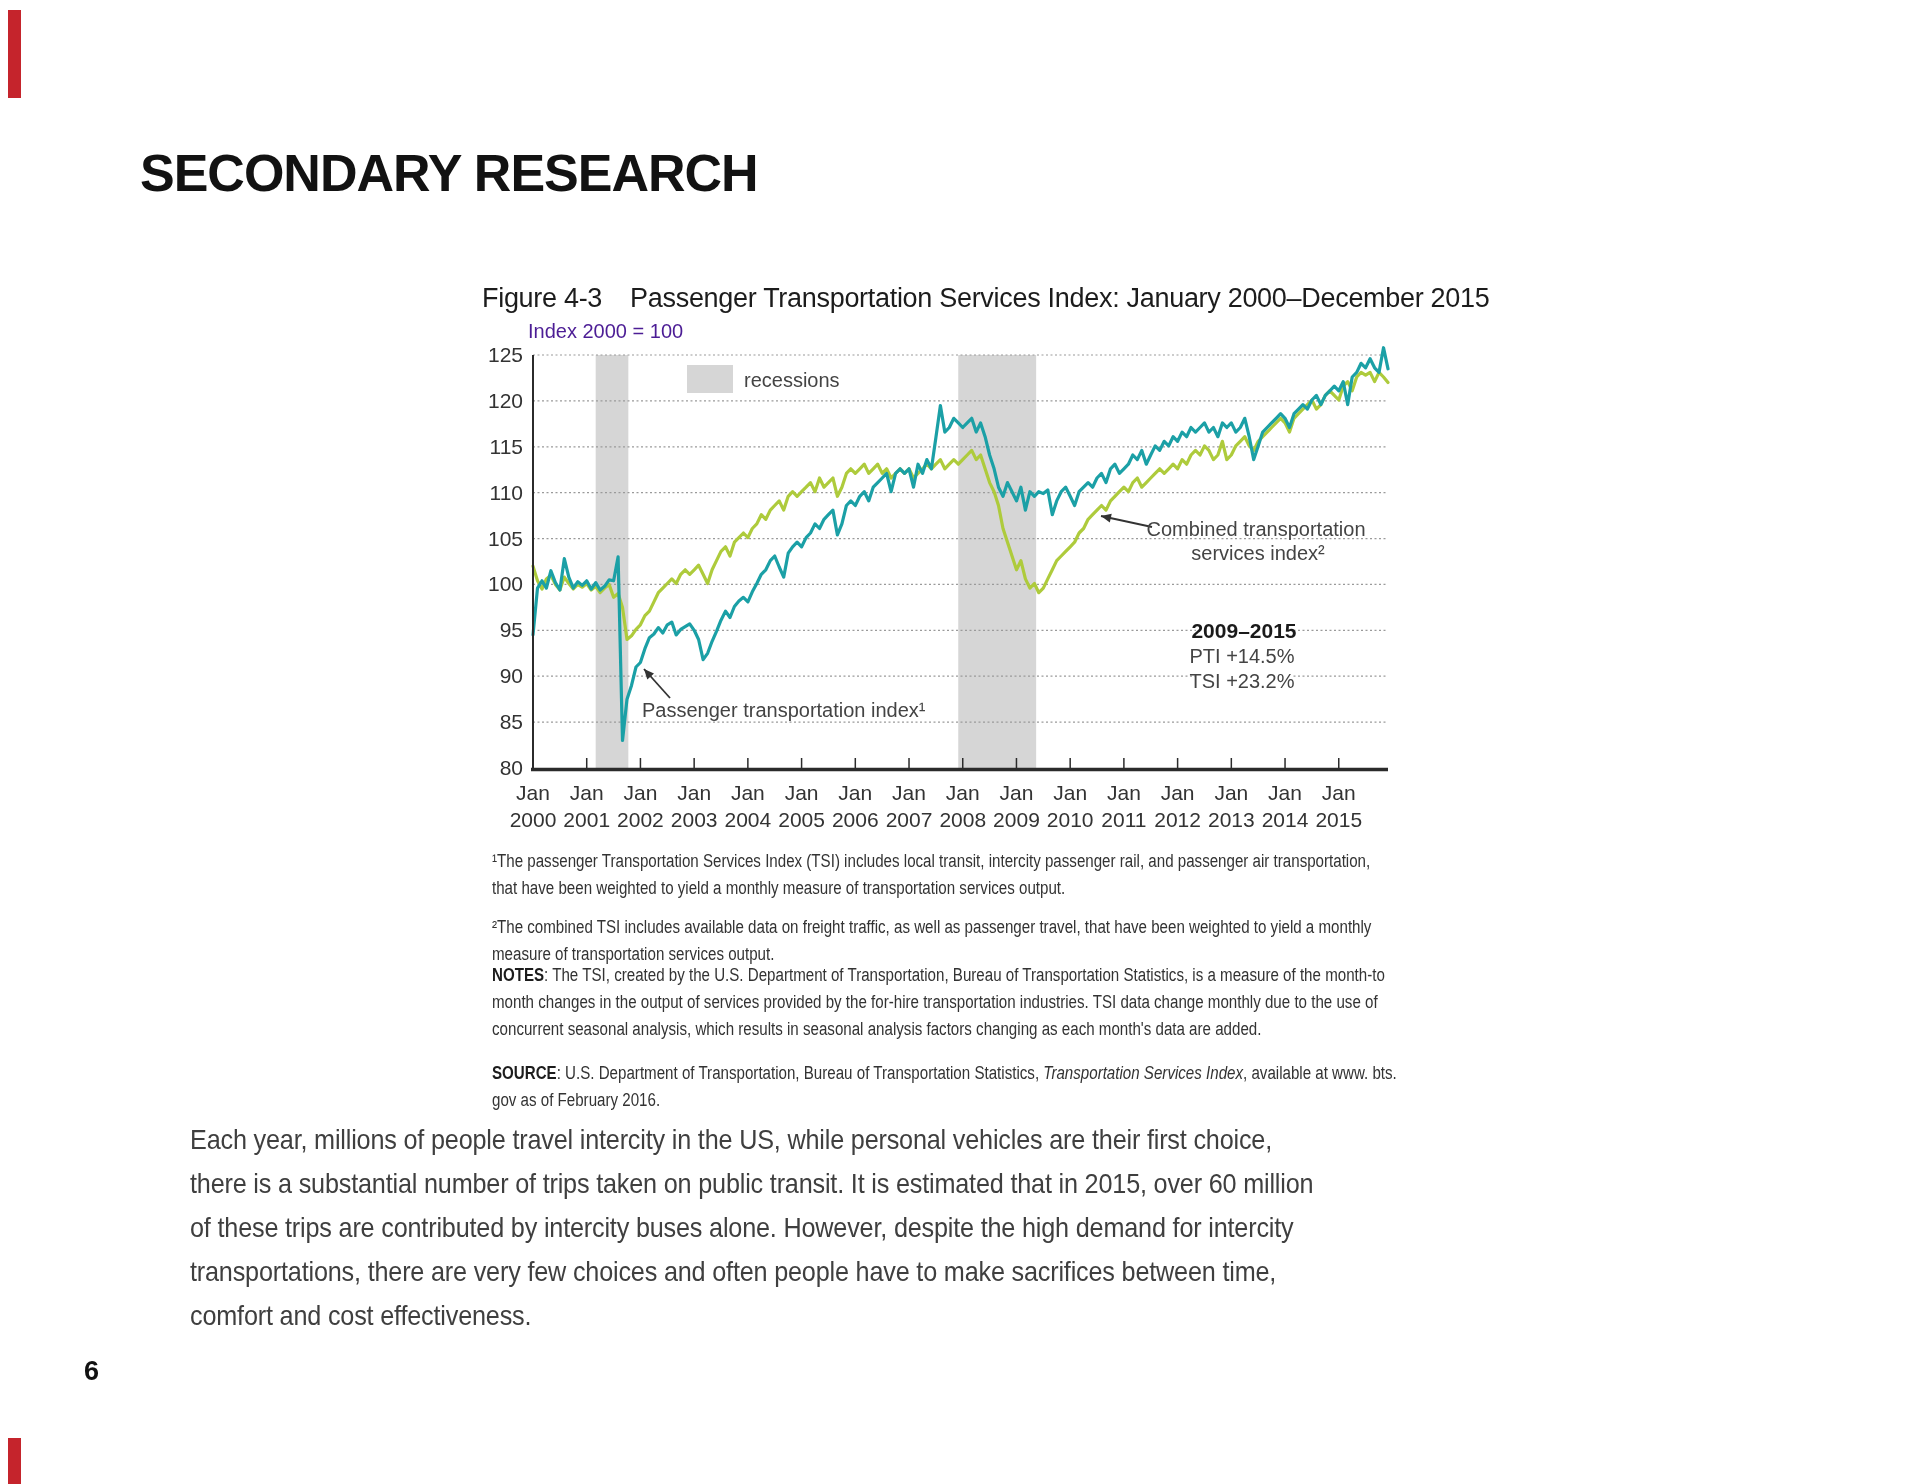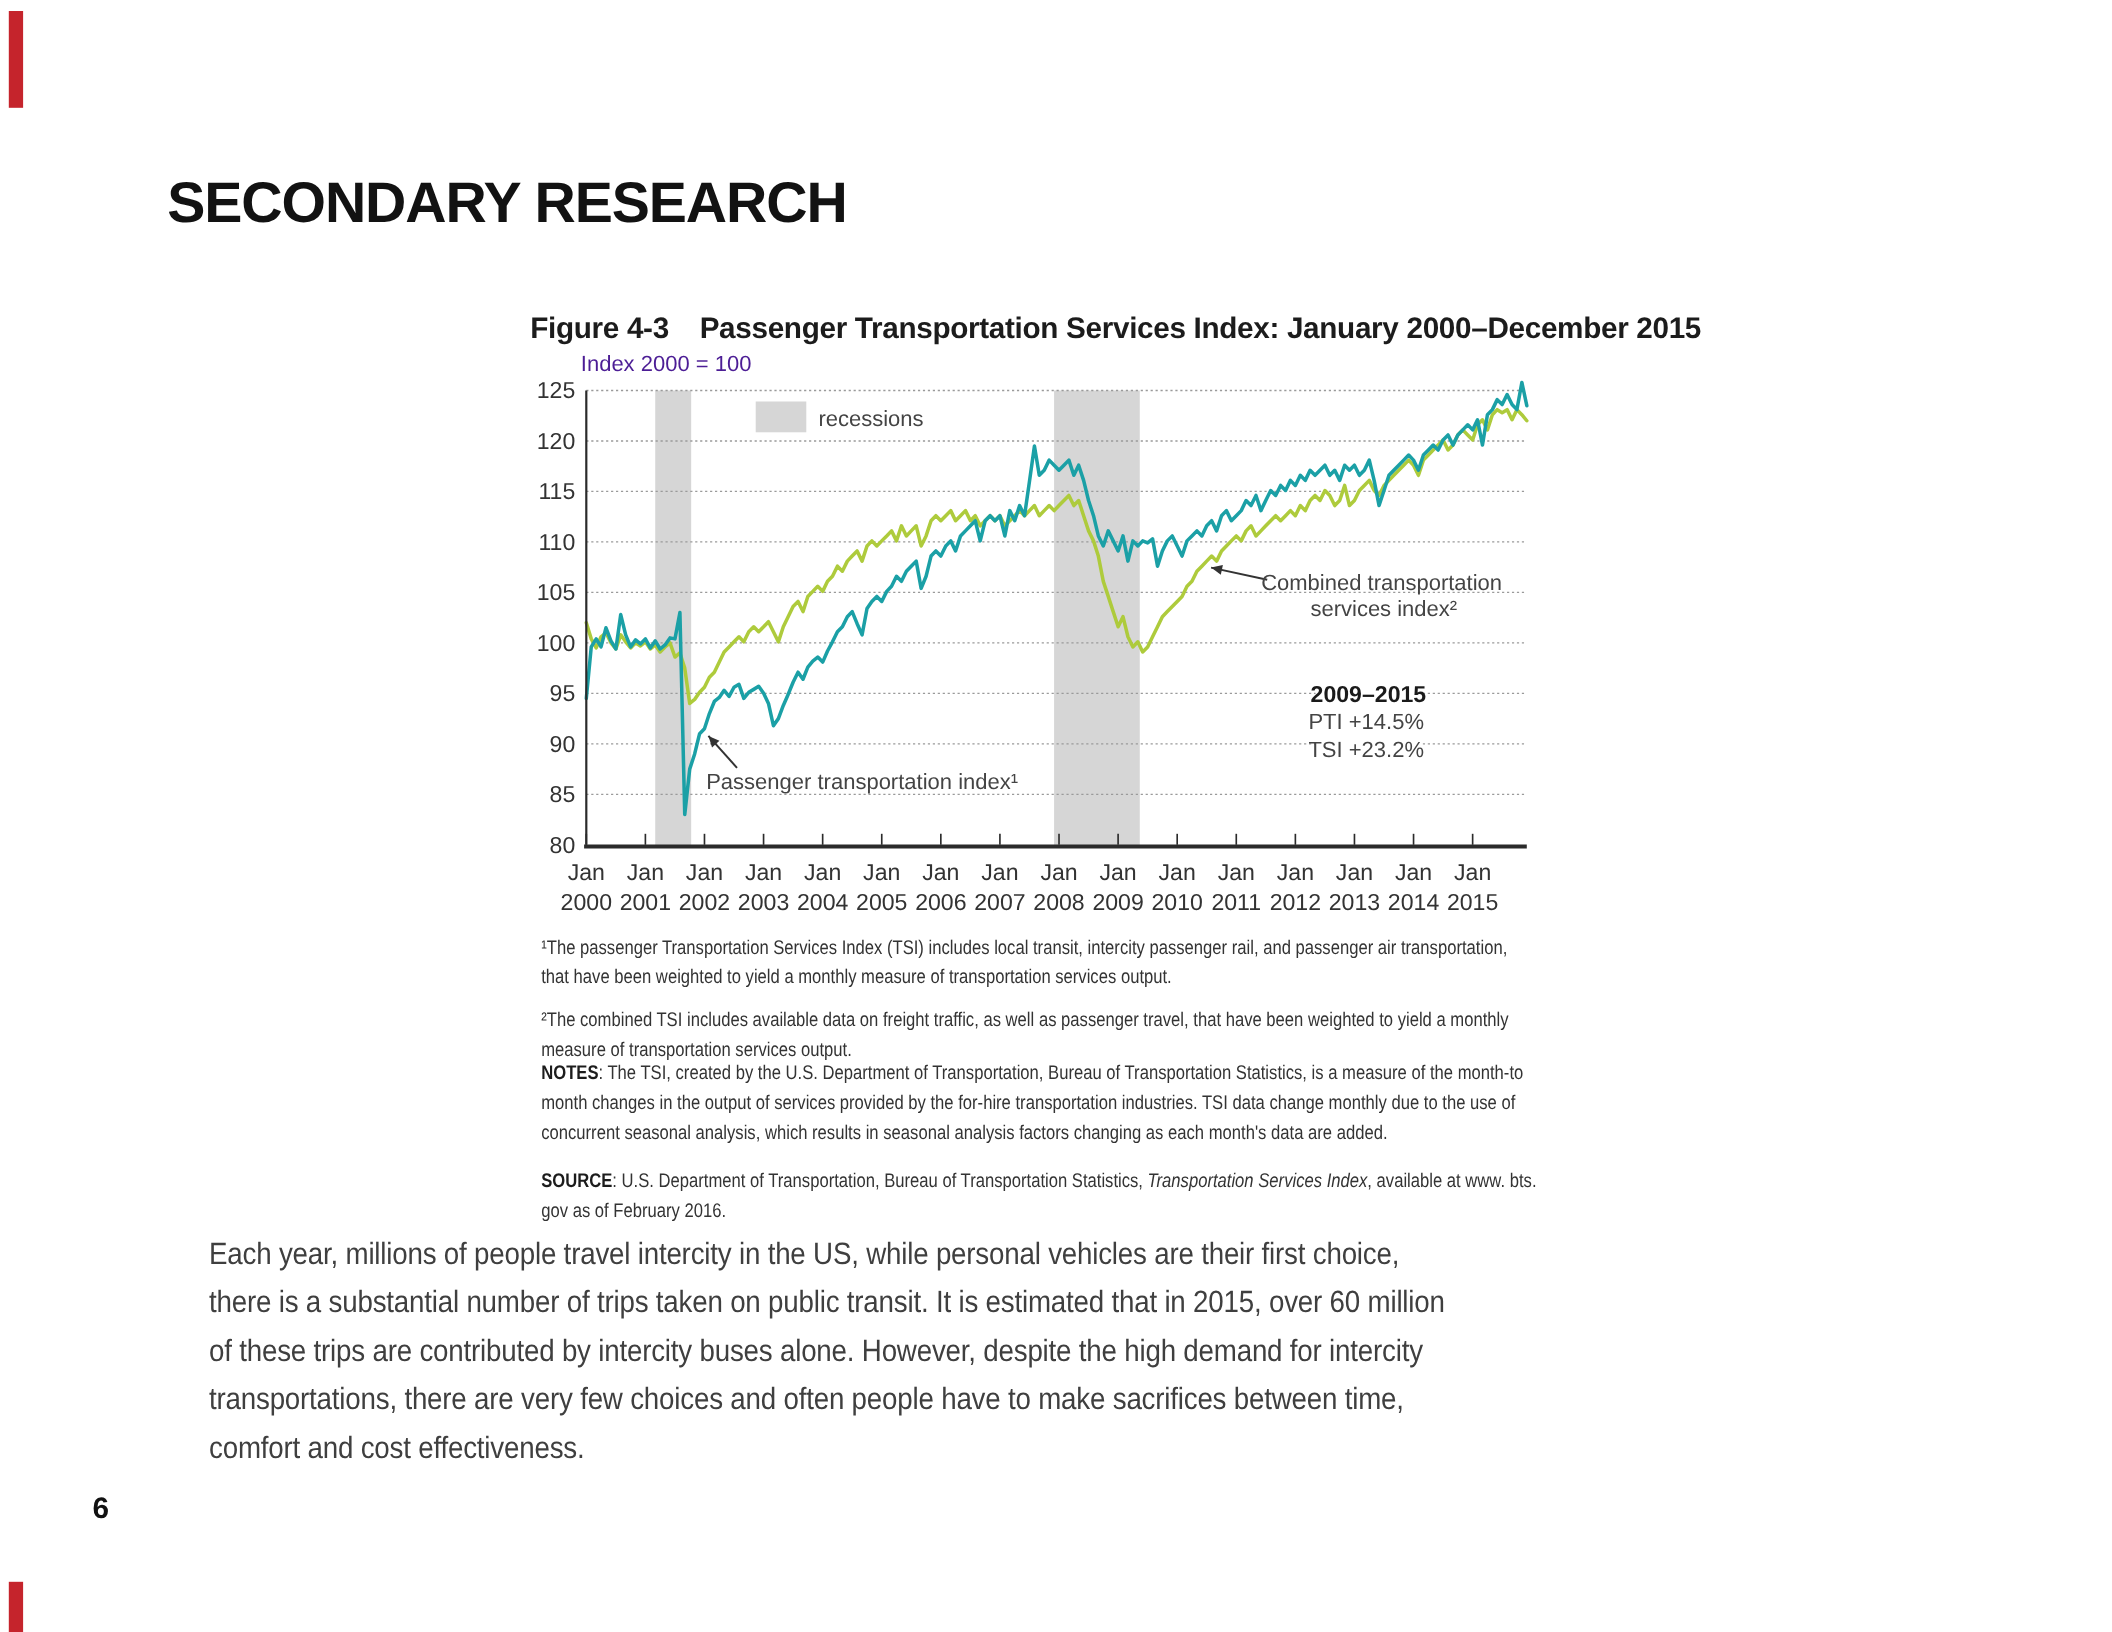--- a/index.html
+++ b/index.html
@@ -3,21 +3,21 @@
 <meta charset="utf-8">
 <style>
   html,body{margin:0;padding:0;}
   body{width:1920px;height:1484px;position:relative;background:#ffffff;
        font-family:"Liberation Sans",sans-serif;overflow:hidden;}
   .abs{position:absolute;}
   #main-title{left:140px;top:143px;font-size:52px;font-weight:700;color:#121212;
               letter-spacing:-1px;white-space:nowrap;}
   #accent-top{left:8px;top:10px;width:13px;height:88px;background:#c5242c;}
   #accent-bottom{left:8px;top:1438px;width:13px;height:46px;background:#c5242c;}
-  #figure-title{left:482px;top:283px;font-size:27px;font-weight:700;color:#1c1c1c;
+  #figure-title{left:482px;top:283px;font-size:27px;font-weight:400;color:#1c1c1c;
                 white-space:nowrap;letter-spacing:-0.3px;}
   #figure-title .gap{display:inline-block;width:28px;}
   #index-note{left:528px;top:320px;font-size:20px;color:#4c1d95;white-space:nowrap;}
   #chart-wrap{left:480px;top:278px;width:1015px;height:562px;}
   svg text{font-family:"Liberation Sans",sans-serif;}
   .fnblock{font-size:18px;color:#333;line-height:27px;transform:scaleX(0.84);
            transform-origin:left top;white-space:nowrap;}
   .fnblock b{color:#1c1c1c;}
   #footnote-1{left:492px;top:848px;}
   #footnote-2{left:492px;top:914px;}
@@ -27,21 +27,21 @@
                   letter-spacing:-0.2px;transform:scaleX(0.90);transform-origin:left top;
                   white-space:nowrap;}
   #page-number{left:84px;top:1356px;font-size:27px;font-weight:700;color:#111;}
 </style>
 </head>
 <body>
 
 <div class="abs" id="accent-top"></div>
 <div class="abs" id="accent-bottom"></div>
 
-<h1 class="abs" id="main-title" style="margin:12px;">SECONDARY RESEARCH</h1>
+<h1 class="abs" id="main-title" style="margin:0;">SECONDARY RESEARCH</h1>
 
 <div class="abs" id="figure-title">
   <span>Figure 4-3</span><span class="gap"></span><span>Passenger Transportation Services Index: January 2000–December 2015</span>
 </div>
 
 <div class="abs" id="index-note">Index 2000 = 100</div>
 
 <div class="abs" id="chart-wrap">
   <svg id="chart-svg" width="1015" height="562" viewBox="0 0 1015 562">
       <rect x="115.67015706806282" y="77" width="32.6780104712042" height="415" fill="#d6d6d6"></rect>

